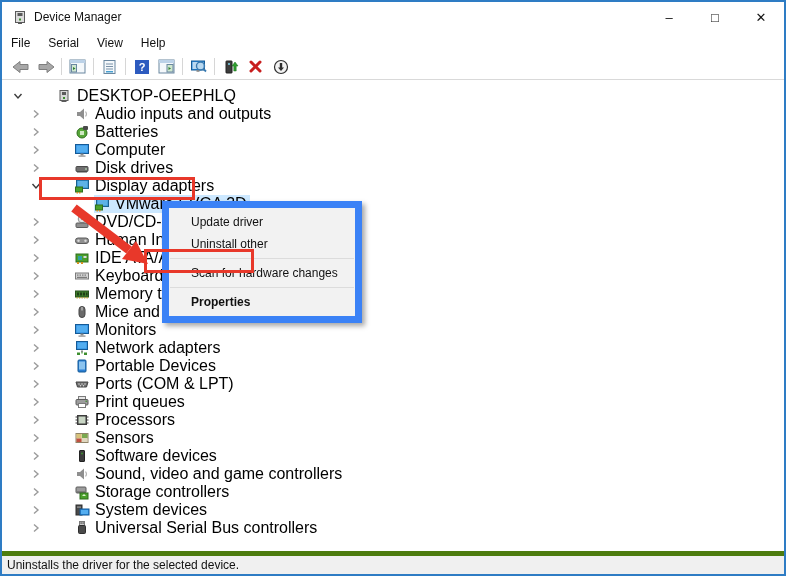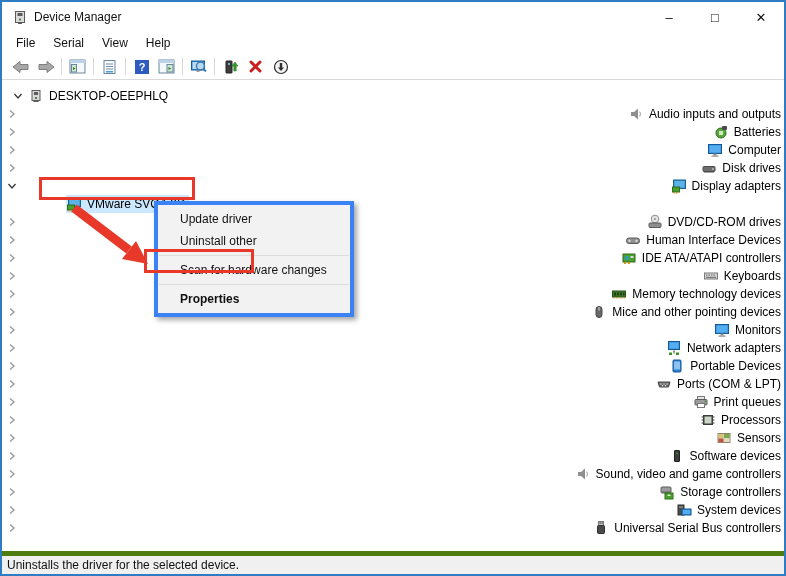--- a/index.html
+++ b/index.html
@@ -15,41 +15,41 @@
     display:flex;flex-direction:column;
   }
   
   .titlebar{height:30px;display:flex;align-items:center;background:#fff;flex:0 0 auto;}
   .titlebar .appicon{width:16px;height:16px;margin:0 6px 0 10px;display:inline-flex;}
   .titlebar .title{font-size:12px;color:#111;}
   .winctrls{margin-left:auto;display:flex;height:100%;}
   .winctrl{width:46px;height:100%;display:flex;align-items:center;justify-content:center;
     font-size:13px;color:#111;background:transparent;border:0;cursor:default;}
   
-  .menubar{height:22px;display:flex;align-items:center;padding-left:5px;background:#fff;flex:0 0 auto;}
+  .menubar{height:22px;display:flex;align-items:center;background:#fff;flex:0 0 auto;}
   .menubar .mitem{font-size:12px;color:#111;padding:2px 9px;}
   
   .toolbar{height:26px;display:flex;align-items:center;padding-left:6px;
     border-bottom:1px solid #d9d9d9;background:#fff;flex:0 0 auto;}
   .tbtn{width:25px;height:22px;display:flex;align-items:center;justify-content:center;border:0;background:transparent;}
   .tsep{width:1px;height:17px;background:#d6d6d6;margin:0 3px;}
   .ic{display:inline-flex;align-items:center;justify-content:center;}
   .ic svg{display:block;}
   
   .treewrap{flex:1 1 auto;background:#fff;padding-top:7px;overflow:hidden;position:relative;}
-  .trow{height:18px;display:flex;align-items:center;font-size:12px;color:#000;white-space:nowrap;}
+  .trow{height:18px;display:flex;align-items:center;font-size:16px;color:#000;white-space:nowrap;gap:28px;}
   .trow .chev{width:20px;height:18px;display:inline-flex;align-items:center;justify-content:center;flex:0 0 auto;}
   .trow .ic{width:16px;height:16px;flex:0 0 auto;}
   .rowcontent{display:inline-flex;align-items:center;height:18px;padding:0 3px 0 0;}
   .rowcontent .lbl{margin-left:5px;}
   .trow.selected .rowcontent{background:var(--selection-bg);}
-  .lv0{padding-left:6px;} .lv1{justify-content:space-between;} .lv2{padding-left:44px;}
+  .lv0{padding-left:6px;} .lv1{padding-left:24px;} .lv2{padding-left:44px;}
   
-  .ctxmenu{position:absolute;left:152px;top:199px;width:200px;background:var(--menu-bg);
-    border:4px solid #3b82f6;box-shadow:3px 3px 5px rgba(0,0,0,.35);padding:3px 0;z-index:20;}
+  .ctxmenu{position:absolute;left:160px;top:199px;width:200px;background:var(--menu-bg);
+    border:7px solid #3b82f6;box-shadow:3px 3px 5px rgba(0,0,0,.35);padding:3px 0;z-index:20;}
   .ctxitem{height:22px;line-height:22px;font-size:12px;color:#111;padding-left:22px;}
   .ctxitem.bold{font-weight:bold;}
   .ctxsep{height:1px;background:#dcdcdc;margin:3px 1px;}
   
   .annobox{position:absolute;border:3px solid var(--annotation-red);z-index:30;pointer-events:none;}
   #anno-display{left:37px;top:175px;width:156px;height:23px;}
   #anno-uninstall{left:142px;top:247px;width:110px;height:24px;}
   #anno-arrow{position:absolute;left:0;top:0;z-index:31;pointer-events:none;}
   #anno-arrow line{stroke:var(--annotation-red);stroke-width:9;}
   #anno-arrow polygon{fill:var(--annotation-red);}

